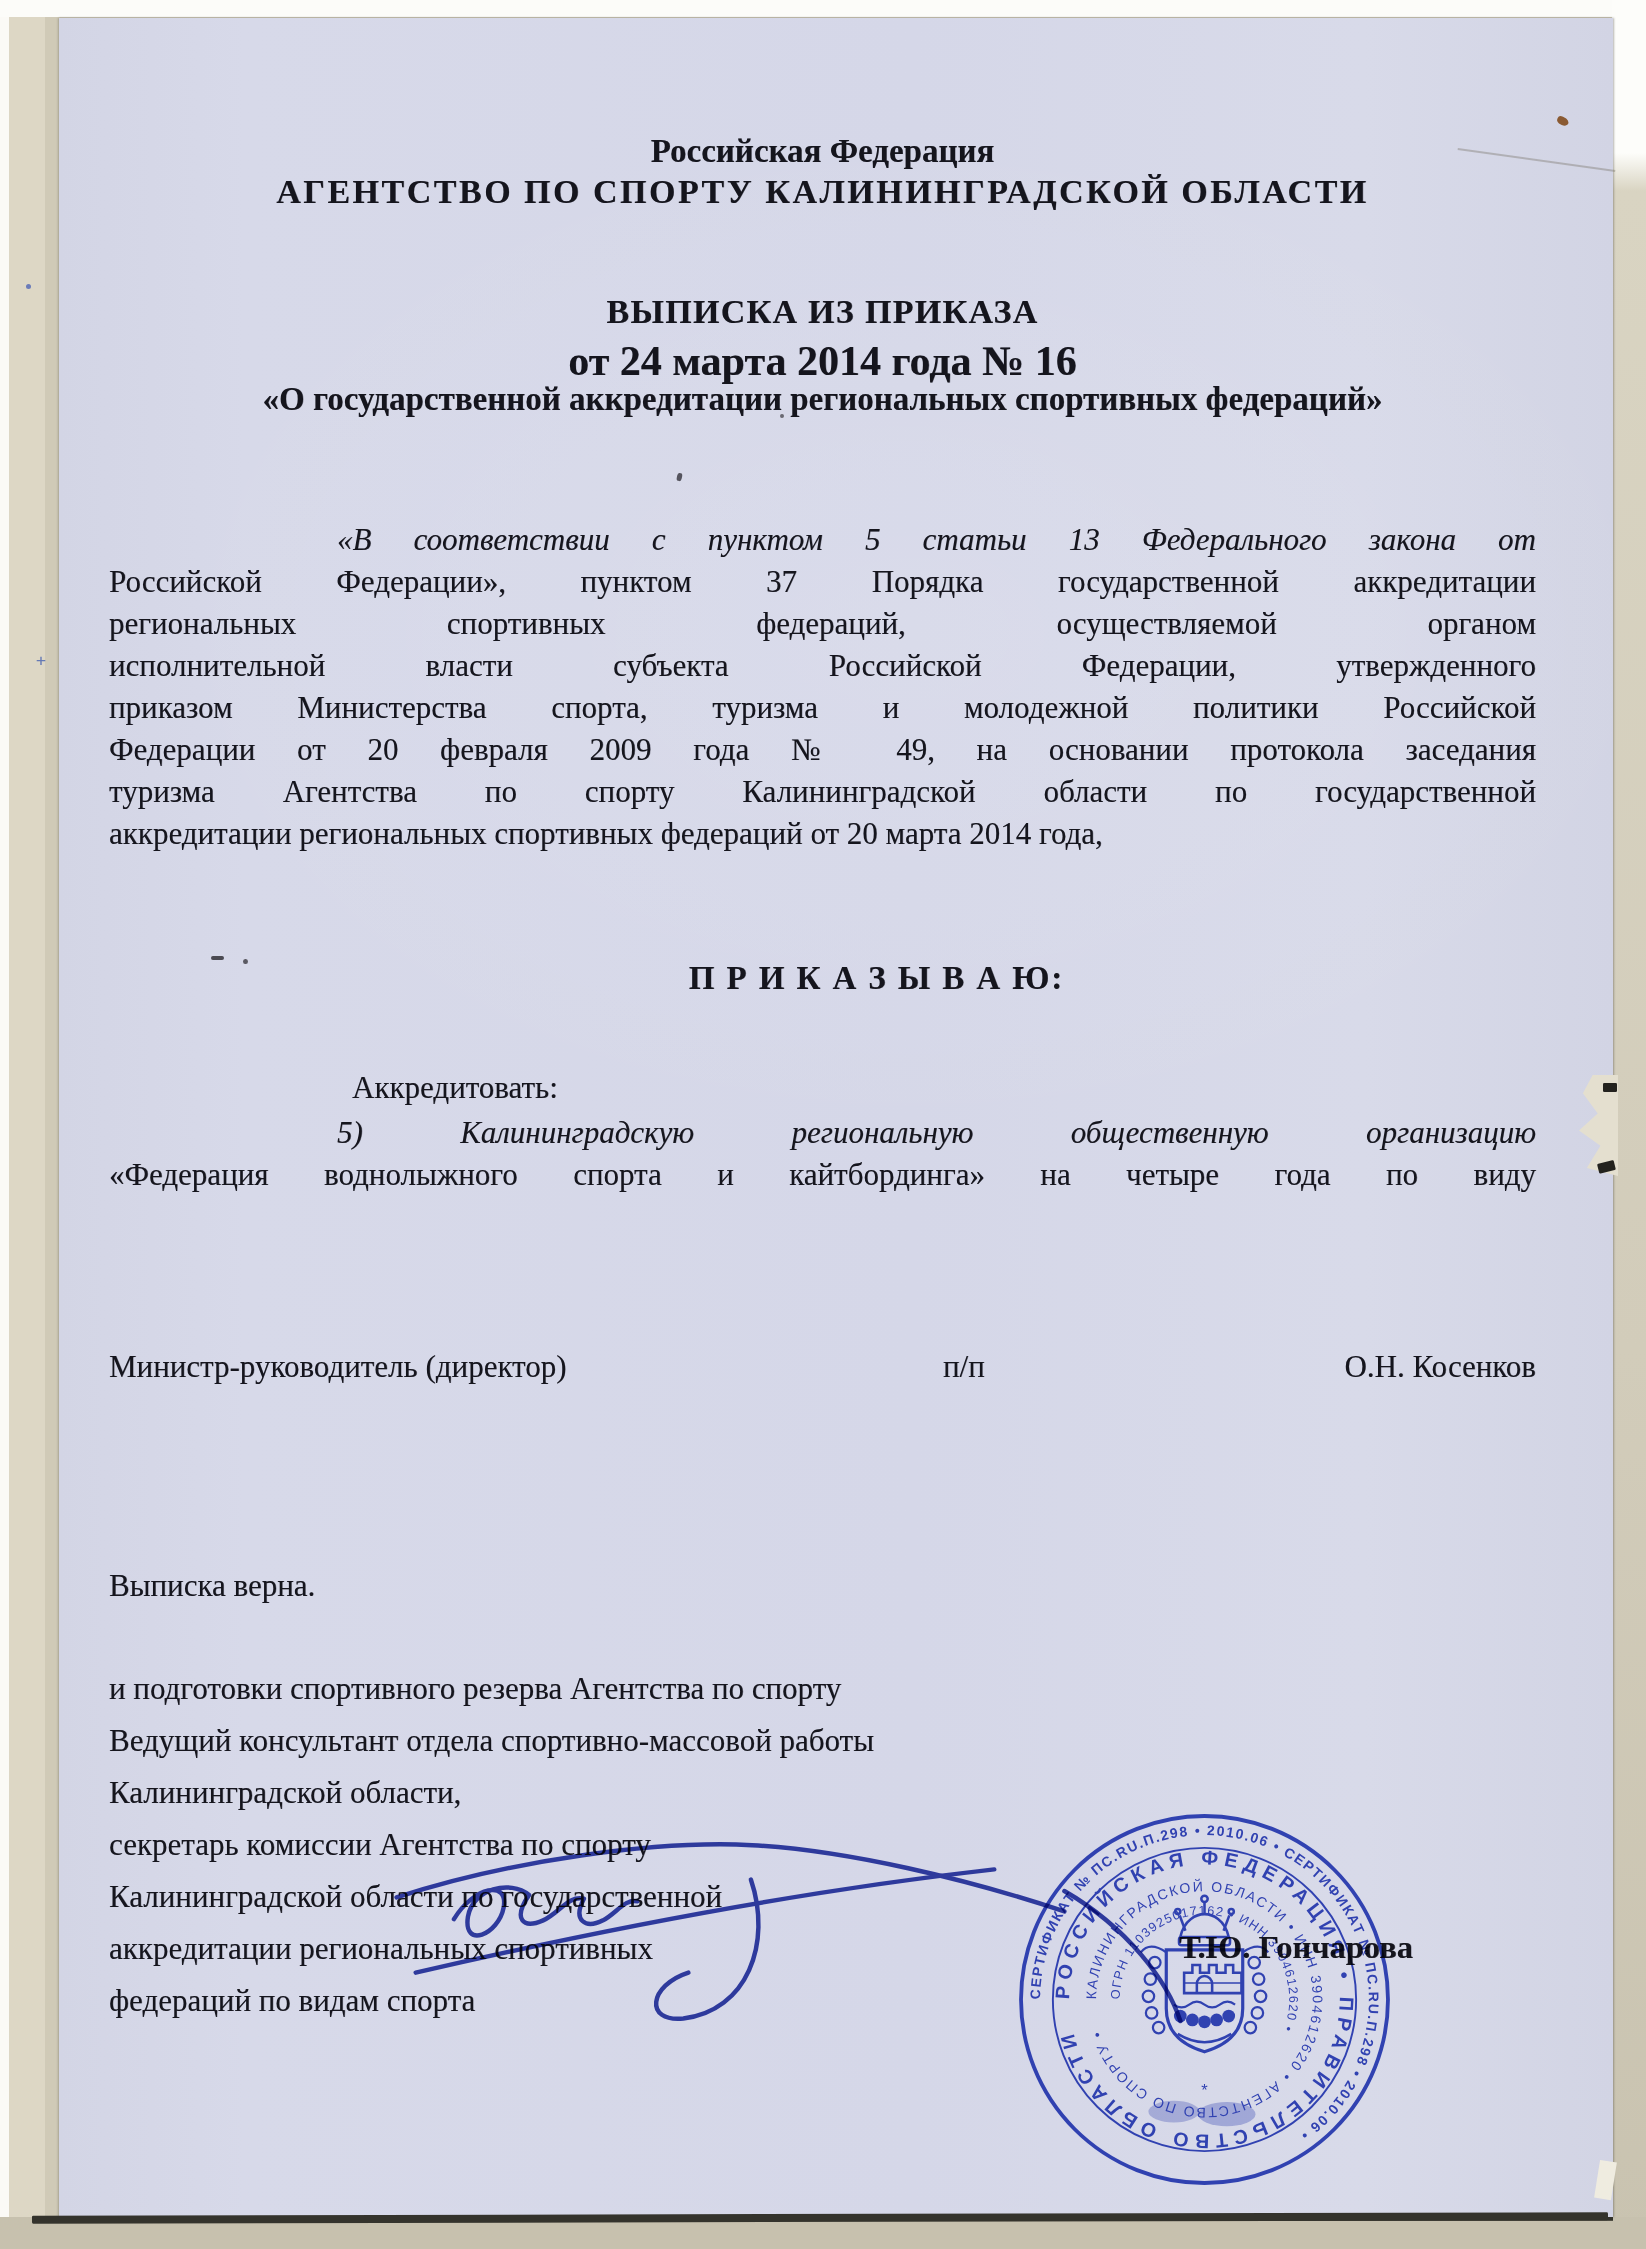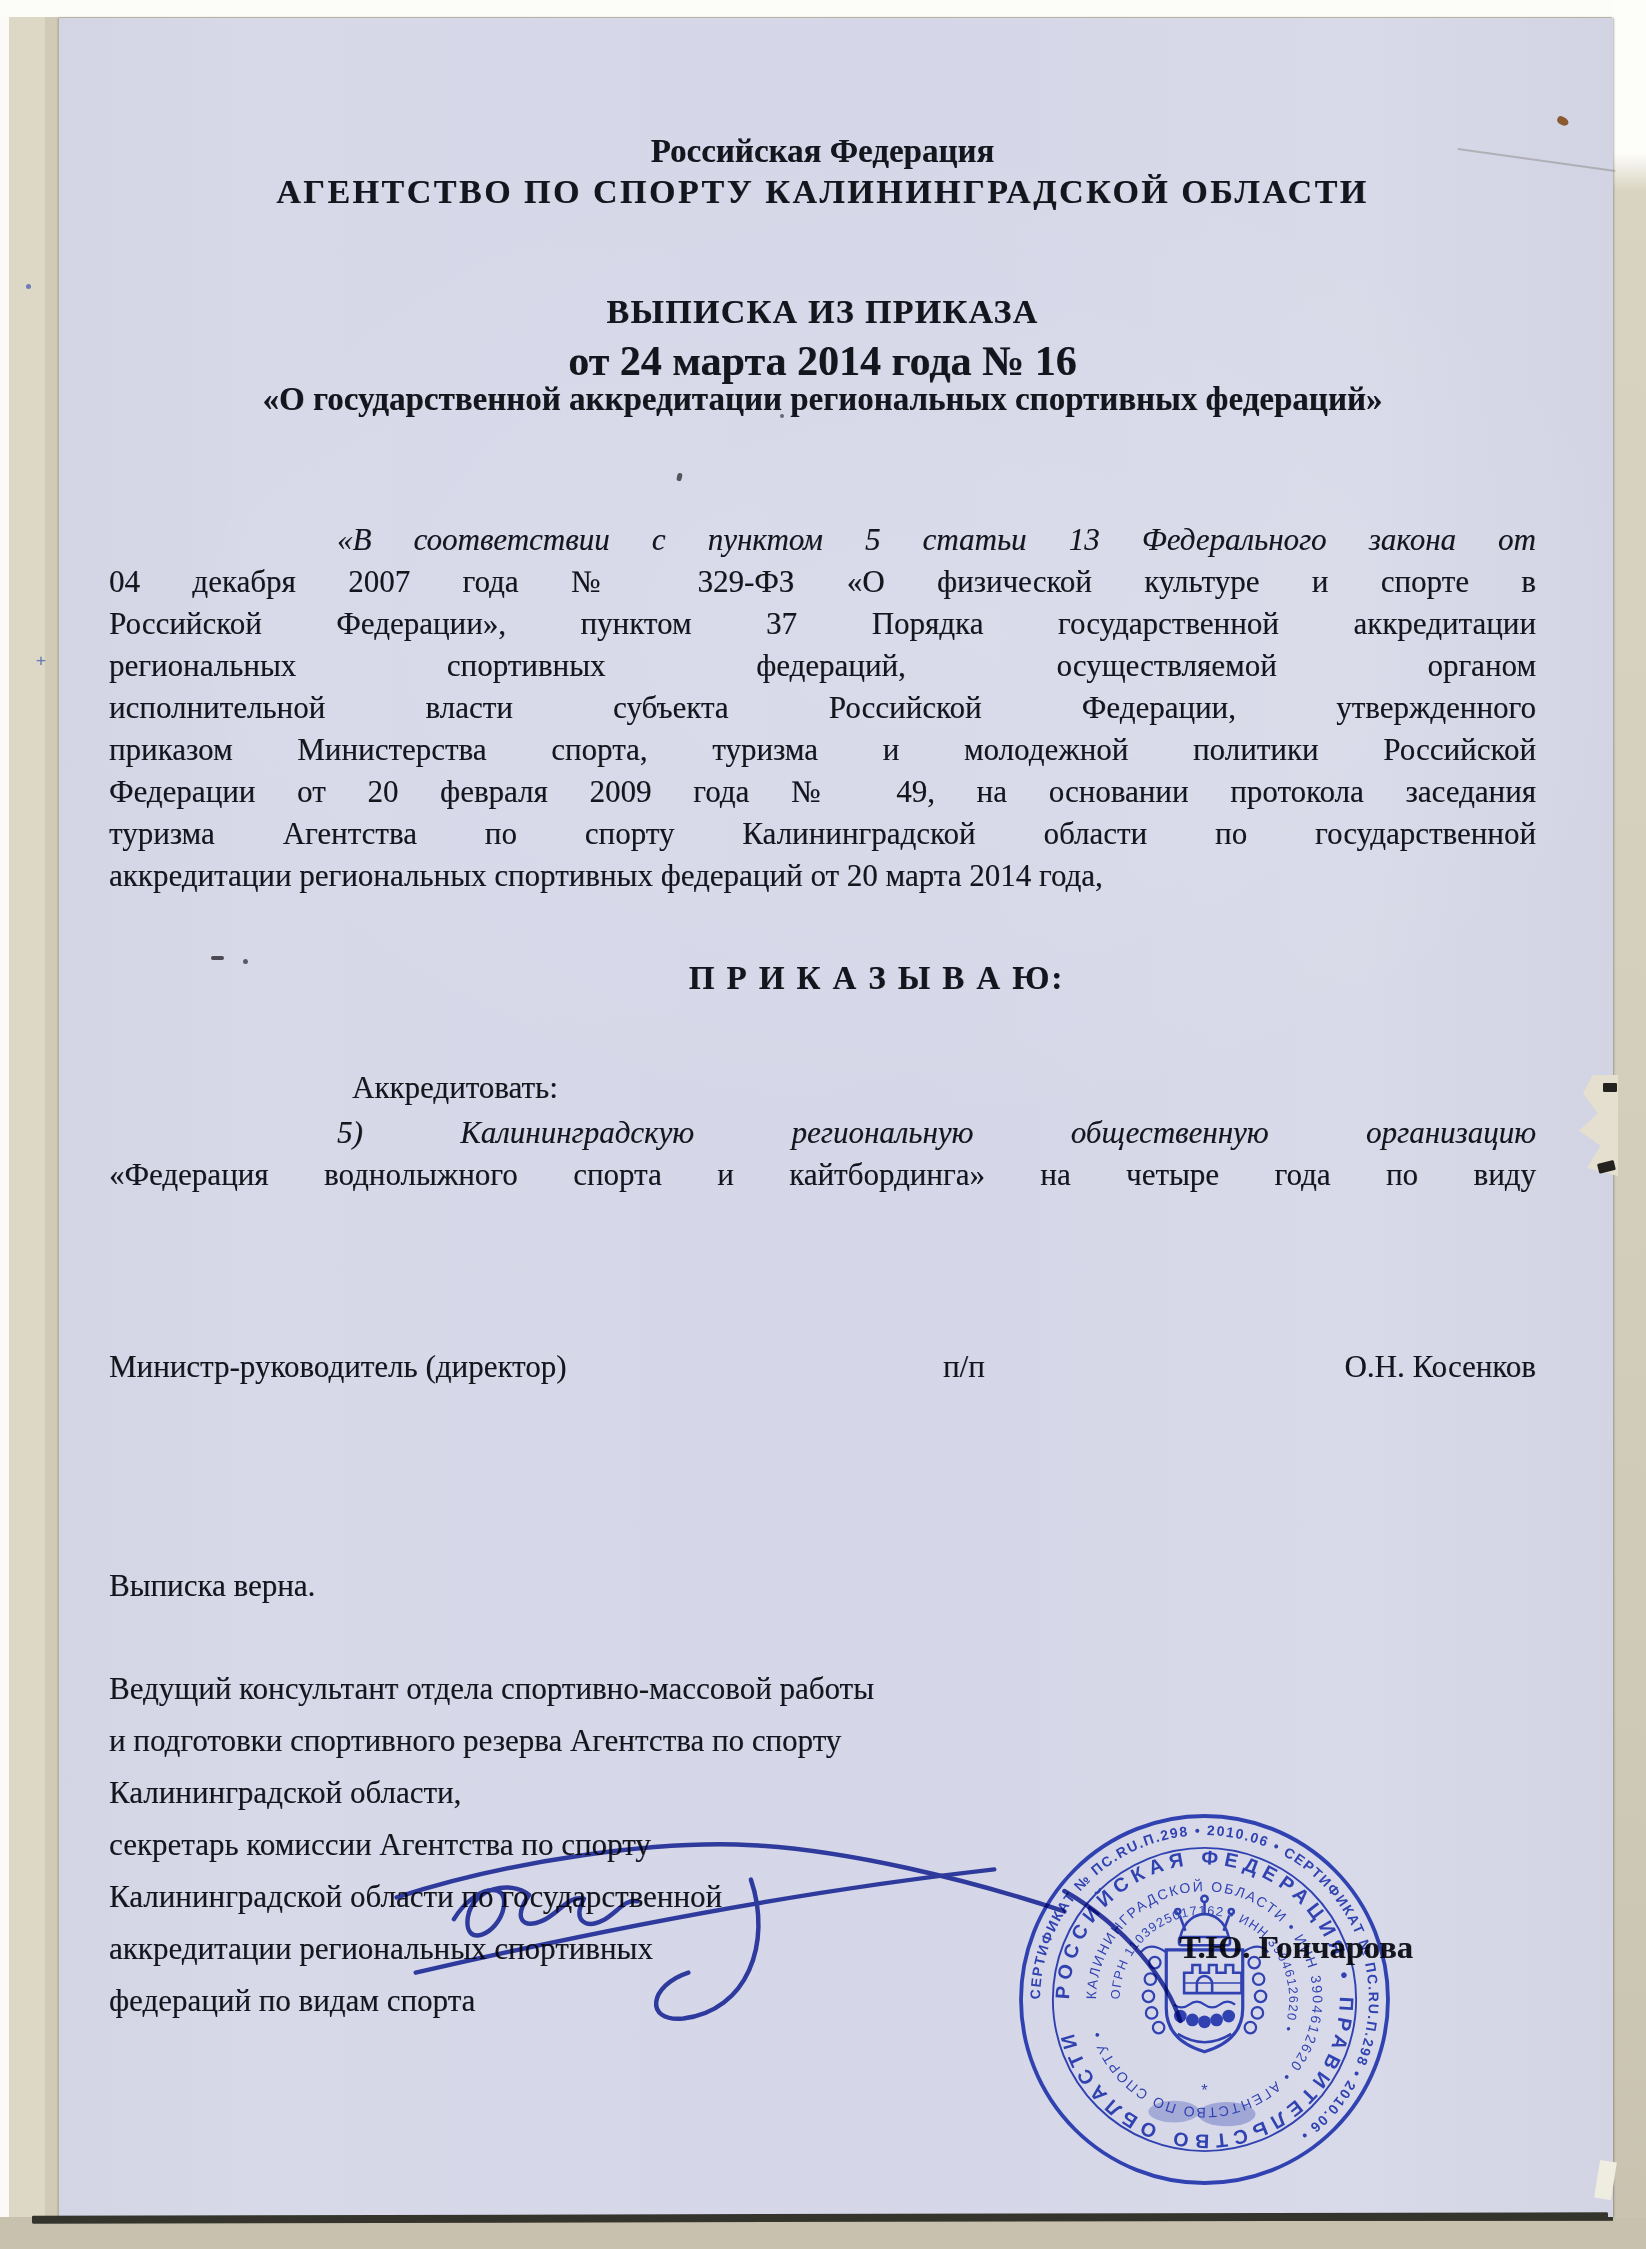--- a/index.html
+++ b/index.html
@@ -76,21 +76,20 @@
     <div class="txt ctr b header-agency">АГЕНТСТВО ПО СПОРТУ КАЛИНИНГРАДСКОЙ ОБЛАСТИ</div>
 
     <div class="txt ctr b title-main">ВЫПИСКА ИЗ ПРИКАЗА</div>
     <div class="txt ctr b title-date">от 24 марта 2014 года № 16</div>
     <div class="txt ctr b title-subject">
       <span class="inner">«О государственной аккредитации региональных спортивных федераций»</span>
     </div>
 
     <div class="txt preamble">
       <div class="jline first">«В соответствии с пунктом 5 статьи 13 Федерального закона от</div>
-      <div class="jline">04 декабря 2007 года № 329-ФЗ «О физической культуре и спорте в</div>
       <div class="jline">Российской Федерации», пунктом 37 Порядка государственной аккредитации</div>
       <div class="jline">региональных спортивных федераций, осуществляемой органом</div>
       <div class="jline">исполнительной власти субъекта Российской Федерации, утвержденного</div>
       <div class="jline">приказом Министерства спорта, туризма и молодежной политики Российской</div>
       <div class="jline">Федерации от 20 февраля 2009 года № 49, на основании протокола заседания</div>
       <div class="jline">туризма Агентства по спорту Калининградской области по государственной</div>
       <div class="jline last">аккредитации региональных спортивных федераций от 20 марта 2014 года,</div>
     </div>
 
     <div class="txt ctr b decree">П Р И К А З Ы В А Ю:</div>
@@ -104,22 +103,22 @@
 
     <div class="txt sigrow">
       <span class="pos">Министр-руководитель (директор)</span>
       <span class="pp">п/п</span>
       <span class="nm">О.Н. Косенков</span>
     </div>
 
     <div class="txt verif">Выписка верна.</div>
 
     <div class="txt secretary">
+      <div>и подготовки спортивного резерва Агентства по спорту</div>
       <div>Ведущий консультант отдела спортивно-массовой работы</div>
-      <div>и подготовки спортивного резерва Агентства по спорту</div>
       <div>Калининградской области,</div>
       <div>секретарь комиссии Агентства по спорту</div>
       <div>Калининградской области по государственной</div>
       <div>аккредитации региональных спортивных</div>
       <div>федераций по видам спорта</div>
     </div>
 
     <div class="gonch b">Т.Ю. Гончарова</div>
 
     <svg class="signbox" viewBox="0 0 1340 430" xmlns="http://www.w3.org/2000/svg">

